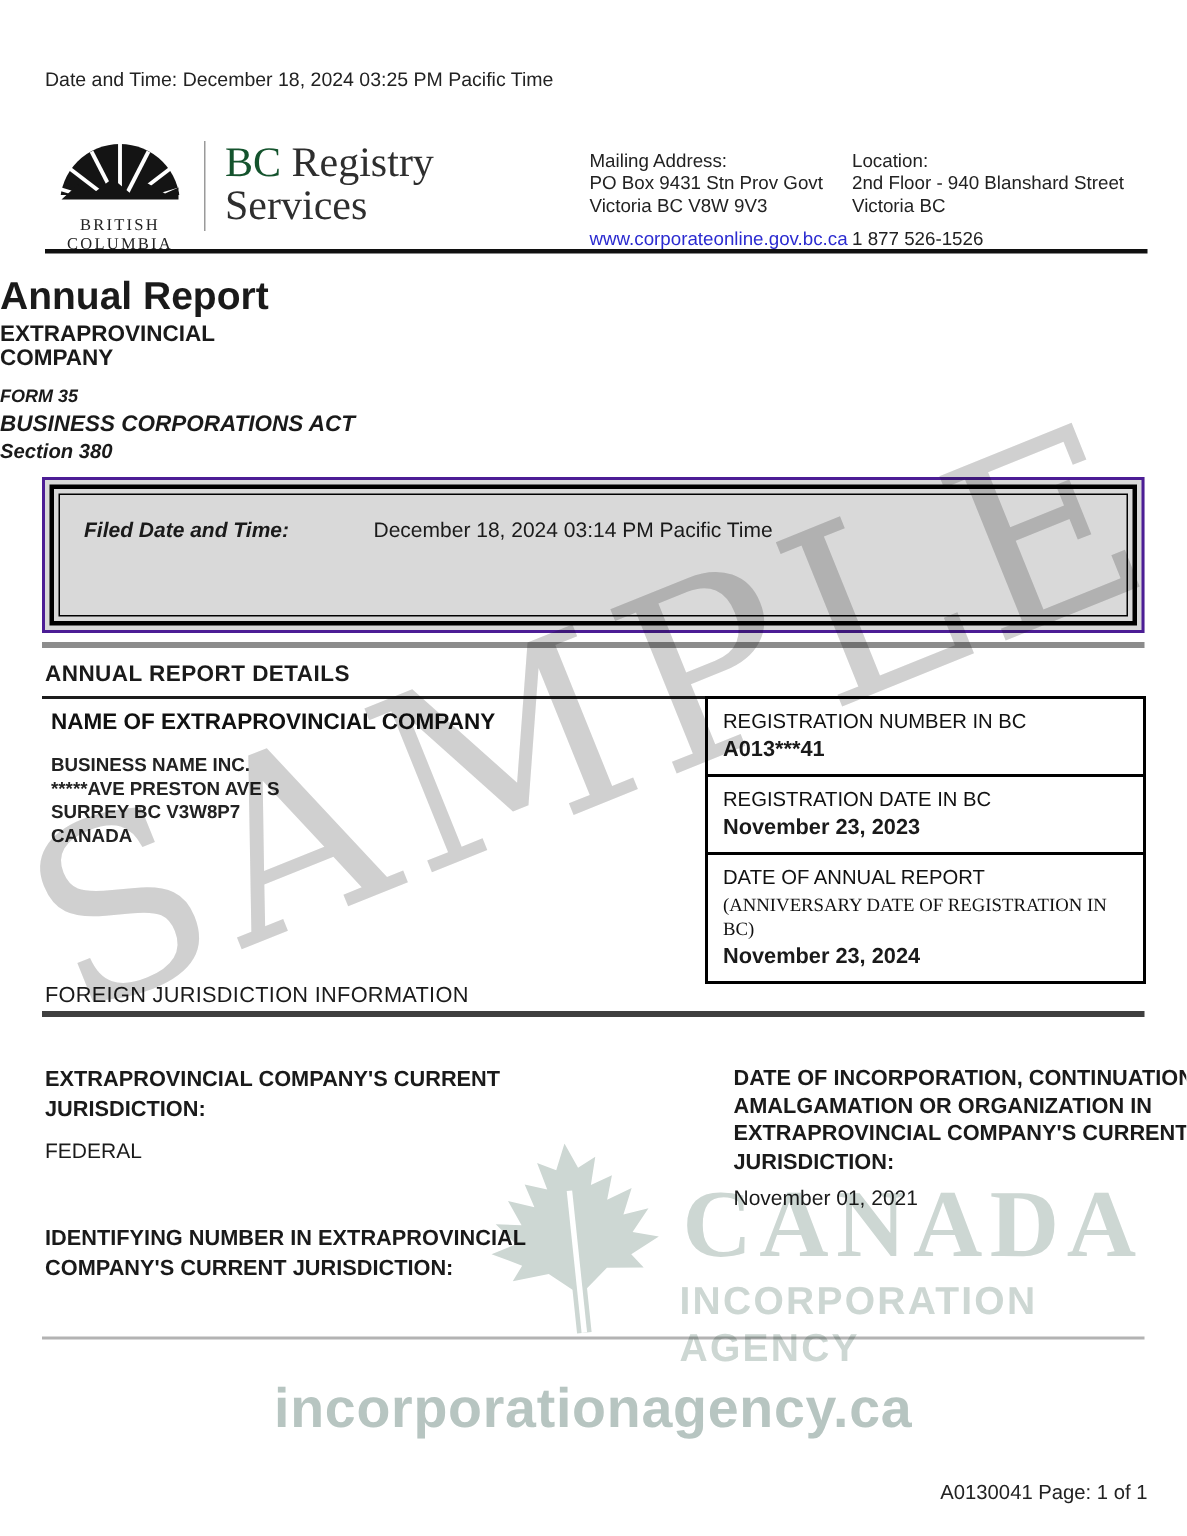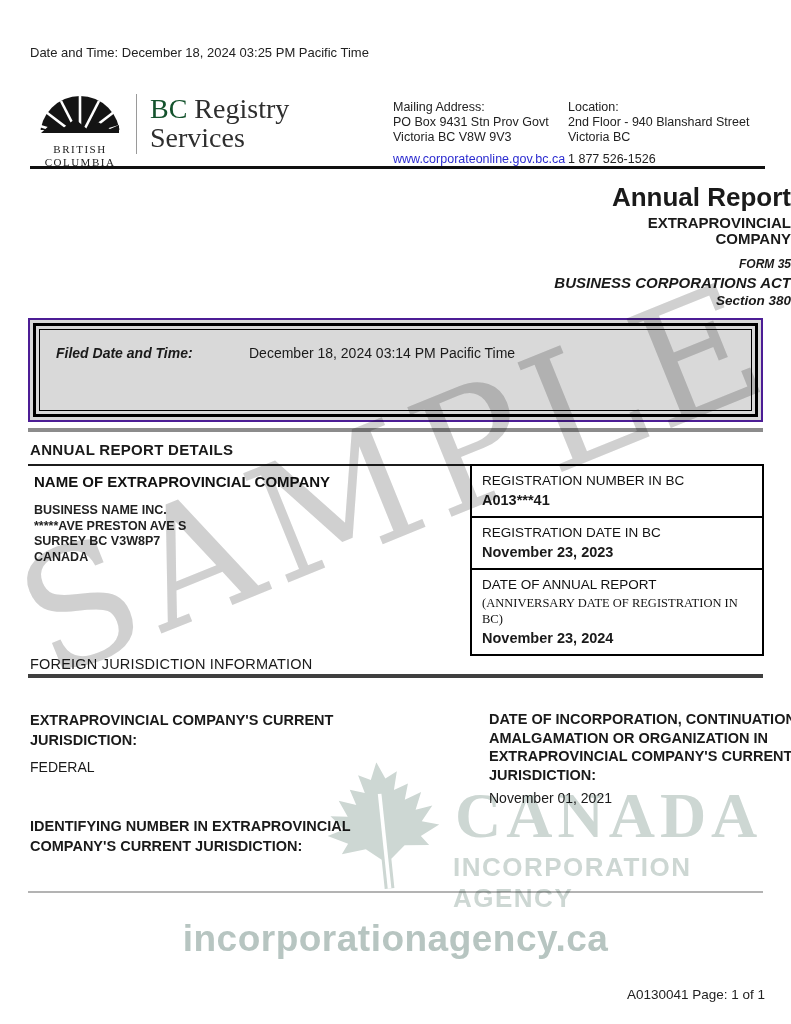--- a/index.html
+++ b/index.html
@@ -18,21 +18,21 @@
   .logo-divider{left:136px;top:94px;width:1px;height:60px;background:#9a9a9a;}
   .brand{left:150px;top:94px;font-family:"Liberation Serif",serif;font-size:28px;line-height:29px;color:#2e2e2e;}
   .brand .bc{color:#14532d;}
   .addr{font-size:12.5px;line-height:15px;color:#222;}
   .addr .link{color:#2b2bd0;margin-top:7px;}
   .mailing{left:393px;top:100px;}
   .location{left:568px;top:100px;}
   .header-rule{left:30px;top:166px;width:735px;height:3px;background:#101010;}
 
   
-  .titleblock{left:0;top:183px;width:791px;text-align:right;}
+  .titleblock{left:0;top:183px;width:791px;text-align:left;}
   .doc-title{font-size:26px;font-weight:bold;line-height:28px;}
   .doc-sub{font-size:15px;font-weight:bold;line-height:16px;margin-top:4px;}
   .doc-sub2{font-size:15px;font-weight:bold;line-height:16px;}
   .doc-form{font-size:12px;font-weight:bold;font-style:italic;margin-top:10px;}
   .doc-act{font-size:15px;font-weight:bold;font-style:italic;margin-top:3px;}
   .doc-section{font-size:13.5px;font-weight:bold;font-style:italic;margin-top:2px;}
 
   
   .filed-outer{left:28px;top:318px;width:735px;height:104px;box-sizing:border-box;
     background:#d9d9d9;border:2px solid #4c1d95;padding:3px;}

